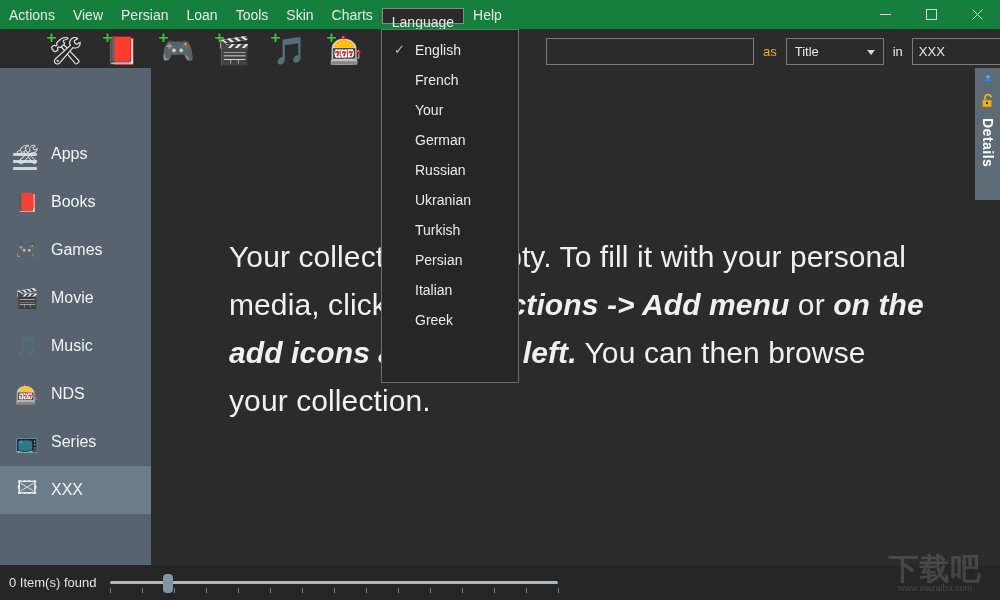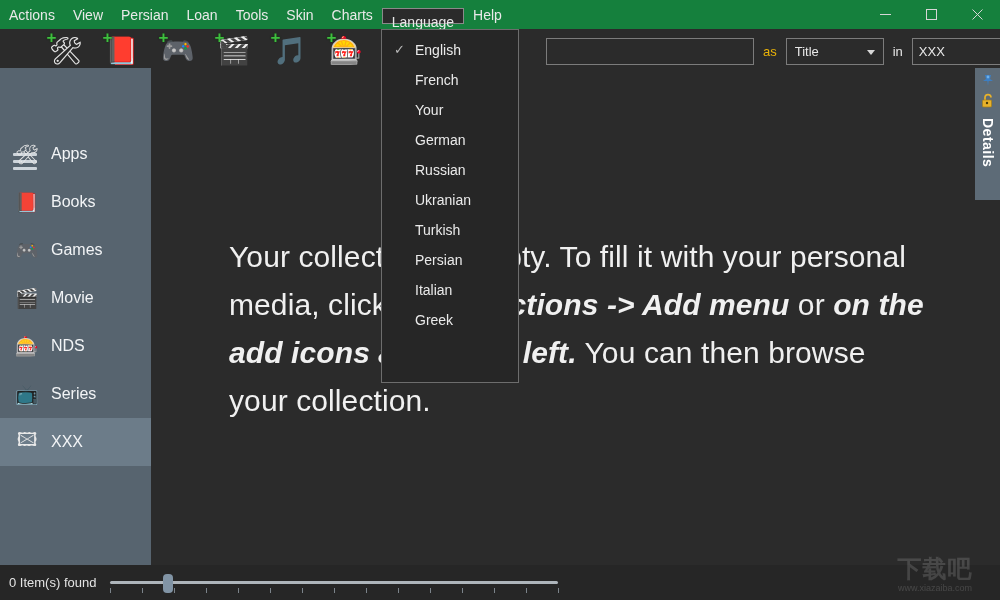--- a/index.html
+++ b/index.html
@@ -140,21 +140,21 @@
   .dd-item .chk {
     position: absolute; left: 12px; top: 50%; margin-top: -7px;
     font-size: 13px; color: #b9b9b9; line-height: 14px;
   }
 
   
   .watermark {
     position: absolute; right: 6px; bottom: 3px; width: 118px; height: 42px;
     opacity: 0.14; color: #ffffff; text-align: center;
   }
-  .watermark .wm-big { font-size: 24px; font-weight: bold; line-height: 28px; letter-spacing: 1px; }
+  .watermark .wm-big { font-size: 30px; font-weight: bold; line-height: 28px; letter-spacing: 1px; }
   .watermark .wm-small { font-size: 9px; line-height: 10px; }
 </style>
 </head>
 <body>
 
 <div id="app">
 
   <div class="menubar">
     <div id="menu-items-host" style="display:flex;align-items:center;">
         <div class="menu-item">Actions</div>
@@ -246,20 +246,24 @@
           <span class="sicon">📕</span>
           <span class="slabel">Books</span>
         </div>
         <div class="side-item">
           <span class="sicon">🎮</span>
           <span class="slabel">Games</span>
         </div>
         <div class="side-item">
           <span class="sicon">🎬</span>
           <span class="slabel">Movie</span>
+        </div>
+        <div class="side-item">
+          <span class="sicon">🎵</span>
+          <span class="slabel">Music</span>
         </div>
         <div class="side-item">
           <span class="sicon">🎰</span>
           <span class="slabel">NDS</span>
         </div>
         <div class="side-item">
           <span class="sicon">📺</span>
           <span class="slabel">Series</span>
         </div>
         <div class="side-item sel">

